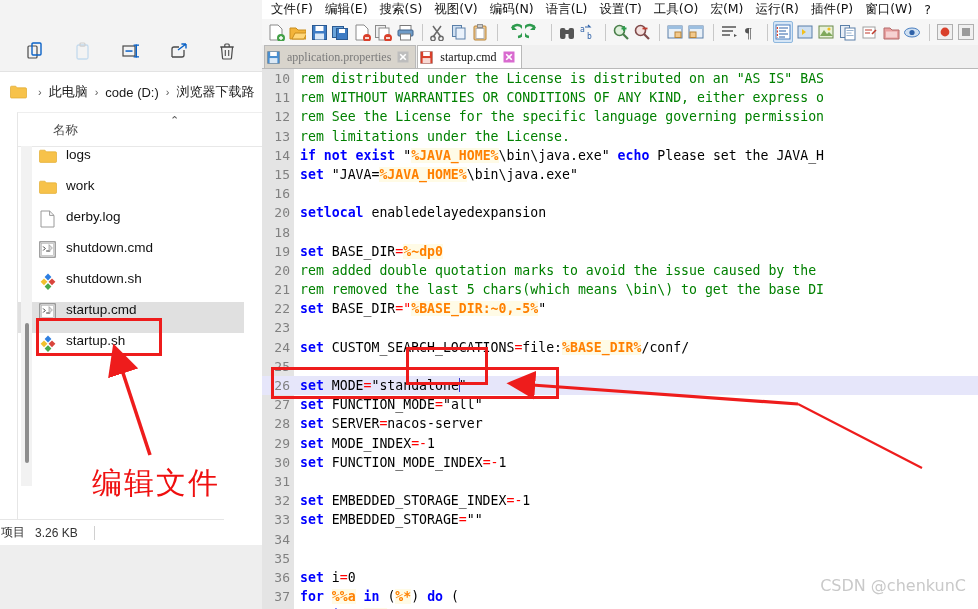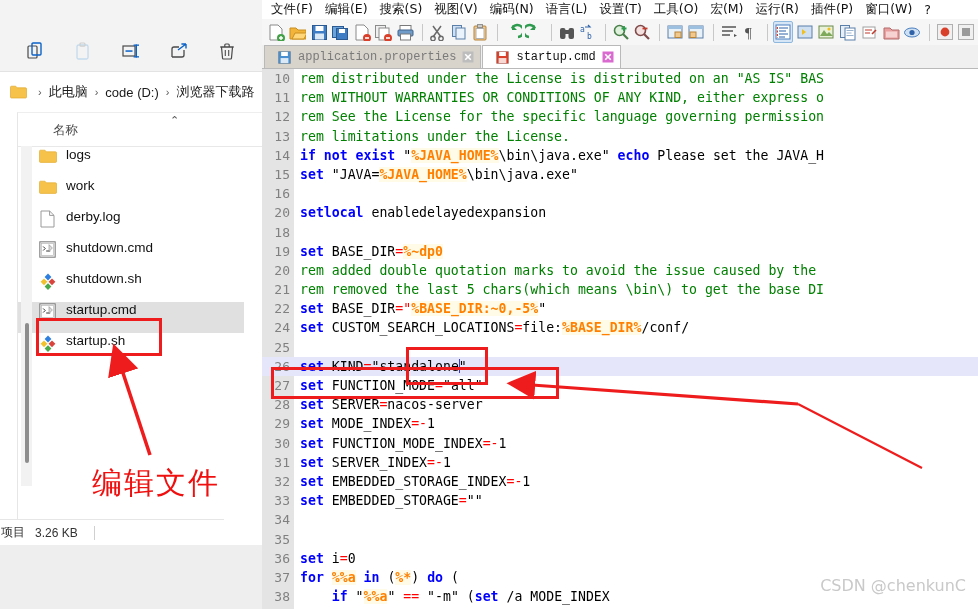--- a/index.html
+++ b/index.html
@@ -130,22 +130,22 @@
   .tb-btn.active { background: #d6e6f6; border: 1px solid #8fb8de; }
   .tb-sep { width: 1px; height: 17px; background: #c8c8c8; margin: 0 5px; }
 
   #npp-tabbar {
     position: absolute; left: 0; top: 45px; width: 716px; height: 24px;
     background: #f0f0f0; border-bottom: 1px solid #b9b9b9;
     display: flex; align-items: flex-end; padding-left: 2px;
   }
   .npp-tab {
     height: 23px; display: flex; align-items: center;
-    padding: 0 6px 0 13px; margin-right: 1px;
-    font-family: Liberation Mono, monospace; font-size: 12px;
+    padding: 0 6px 0 2px; margin-right: 1px;
+    font-family: Liberation Serif, serif; font-size: 12px;
     border: 1px solid #b9b9b9; border-bottom: none;
   }
   .npp-tab.inactive { background: #d8d4cc; color: #7a7a7a; }
   .npp-tab.active { background: #ffffff; color: #111111; }
   .tab-disk { width: 13px; height: 13px; margin-right: 7px; flex:0 0 auto; }
   .tab-x { width: 12px; height: 12px; margin-left: 6px; flex:0 0 auto; }
 
   #npp-editor {
     position: absolute; left: 0; top: 69px; width: 716px; height: 540px;
     background: #ffffff; overflow: hidden;
@@ -650,50 +650,53 @@
           </div>
           <div class="code-line">
             <span class="ln">21</span>
             <span class="ltext"><span class="k-cmt">rem removed the last 5 chars(which means \bin\) to get the base DI</span></span>
           </div>
           <div class="code-line">
             <span class="ln">22</span>
             <span class="ltext"><span class="k-kw">set</span><span class="k-txt"> BASE_DIR</span><span class="k-op">="</span><span class="k-var">%BASE_DIR:~0,-5%</span><span class="k-txt">"</span></span>
           </div>
           <div class="code-line">
+            <span class="ln">23</span>
+            <span class="ltext"></span>
+          </div>
+          <div class="code-line">
             <span class="ln">24</span>
             <span class="ltext"><span class="k-kw">set</span><span class="k-txt"> CUSTOM_SEARCH_LOCATIONS</span><span class="k-op">=</span><span class="k-txt">file:</span><span class="k-var">%BASE_DIR%</span><span class="k-txt">/conf/</span></span>
           </div>
           <div class="code-line">
             <span class="ln">25</span>
             <span class="ltext"></span>
           </div>
           <div class="code-line current">
             <span class="ln">26</span>
-            <span class="ltext"><span class="k-kw">set</span><span class="k-txt"> KIND</span><span class="k-op">=</span><span class="k-txt">"standalone"</span><span style="display: inline-block; width: 0px; border-left: 1.5px solid rgb(58, 58, 208); height: 14px; vertical-align: -2px; margin-left: -7.5px;"></span></span>
+            <span class="ltext"><span class="k-kw">set</span><span class="k-txt"> MODE</span><span class="k-op">=</span><span class="k-txt">"standalone"</span><span style="display: inline-block; width: 0px; border-left: 1.5px solid rgb(58, 58, 208); height: 14px; vertical-align: -2px; margin-left: -7.5px;"></span></span>
           </div>
           <div class="code-line">
             <span class="ln">27</span>
             <span class="ltext"><span class="k-kw">set</span><span class="k-txt"> FUNCTION_MODE</span><span class="k-op">=</span><span class="k-txt">"all"</span></span>
           </div>
           <div class="code-line">
             <span class="ln">28</span>
             <span class="ltext"><span class="k-kw">set</span><span class="k-txt"> SERVER</span><span class="k-op">=</span><span class="k-txt">nacos-server</span></span>
           </div>
           <div class="code-line">
             <span class="ln">29</span>
             <span class="ltext"><span class="k-kw">set</span><span class="k-txt"> MODE_INDEX</span><span class="k-op">=-</span><span class="k-txt">1</span></span>
           </div>
           <div class="code-line">
             <span class="ln">30</span>
             <span class="ltext"><span class="k-kw">set</span><span class="k-txt"> FUNCTION_MODE_INDEX</span><span class="k-op">=-</span><span class="k-txt">1</span></span>
           </div>
           <div class="code-line">
             <span class="ln">31</span>
-            <span class="ltext"><span class="k-kw">set</span><span class="k-txt"> SERVER_INDEX</span><span class="k-op">=-</span><span class="k-txt">1</span></span>
           </div>
           <div class="code-line">
             <span class="ln">32</span>
             <span class="ltext"><span class="k-kw">set</span><span class="k-txt"> EMBEDDED_STORAGE_INDEX</span><span class="k-op">=-</span><span class="k-txt">1</span></span>
           </div>
           <div class="code-line">
             <span class="ln">33</span>
             <span class="ltext"><span class="k-kw">set</span><span class="k-txt"> EMBEDDED_STORAGE</span><span class="k-op">=</span><span class="k-txt">""</span></span>
           </div>
           <div class="code-line">

